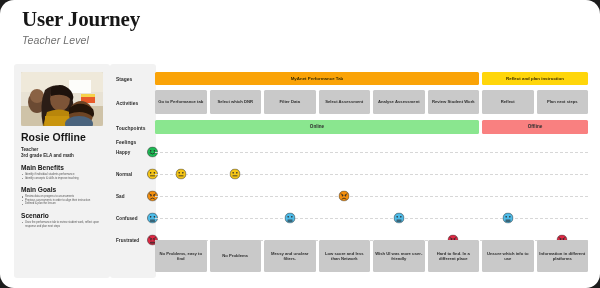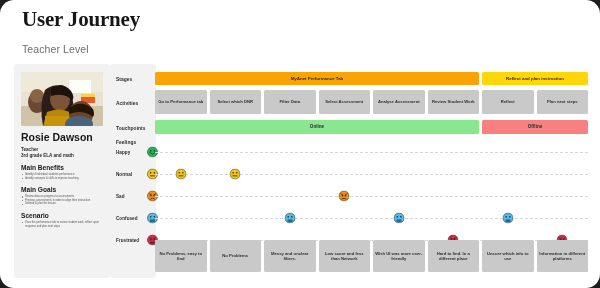--- a/index.html
+++ b/index.html
@@ -23,22 +23,23 @@
     font-family: Liberation Serif, serif;
     font-weight: bold;
     font-size: 21px;
     color: #161616;
     letter-spacing: -0.2px;
     line-height: 24px;
   }
   #subtitle {
     font-size: 10.5px;
     color: #6f6f6f;
-    margin-top: 12px;
+    margin-top: 3px;
     letter-spacing: 0.1px;
+    font-style: italic;
   }
   
   #persona {
     position: absolute;
     left: 14px; top: 64px;
     width: 96px; height: 214px;
     background: #f2f2f2;
     border-radius: 3px;
     padding: 8px 7px;
   }
@@ -167,21 +168,21 @@
         <path d="M24 18 q12 -10 24 2 q7 9 4 34 l-30 0 q-4 -22 2 -36 z" fill="#2b1d16"></path>
         <ellipse cx="39" cy="27" rx="10" ry="12" fill="#7d5437"></ellipse>
         <path d="M30 16 q11 -7 20 3 q4 6 1 10 q-6 -9 -21 -5 z" fill="#1d120c"></path>
         <path d="M26 40 q14 -6 26 2 l3 12 l-33 0 z" fill="#b8860b"></path>
         <rect x="24" y="44" width="34" height="10" fill="#c8940d"></rect>
         <ellipse cx="60" cy="42" rx="12" ry="13" fill="#6d4424"></ellipse>
         <path d="M48 36 q12 -9 24 1 q2 5 0 8 q-10 -8 -24 -3 z" fill="#241509"></path>
         <ellipse cx="58" cy="52" rx="14" ry="8" fill="#4a637d"></ellipse>
       </svg>
     </div>
-    <div class="p-name">Rosie Dawson</div>
+    <div class="p-name">Rosie Offline</div>
     <div class="p-role">Teacher</div>
     <div class="p-sub">3rd grade ELA and math</div>
     <div id="persona-sections">
         <div class="p-sect">Main Benefits</div>
         <div class="p-list">
           <div class="p-li">Identify if individual students performance</div>
           <div class="p-li">Identify concepts &amp; skills to improve teaching</div>
         </div>
         <div class="p-sect">Main Goals</div>
         <div class="p-list">

